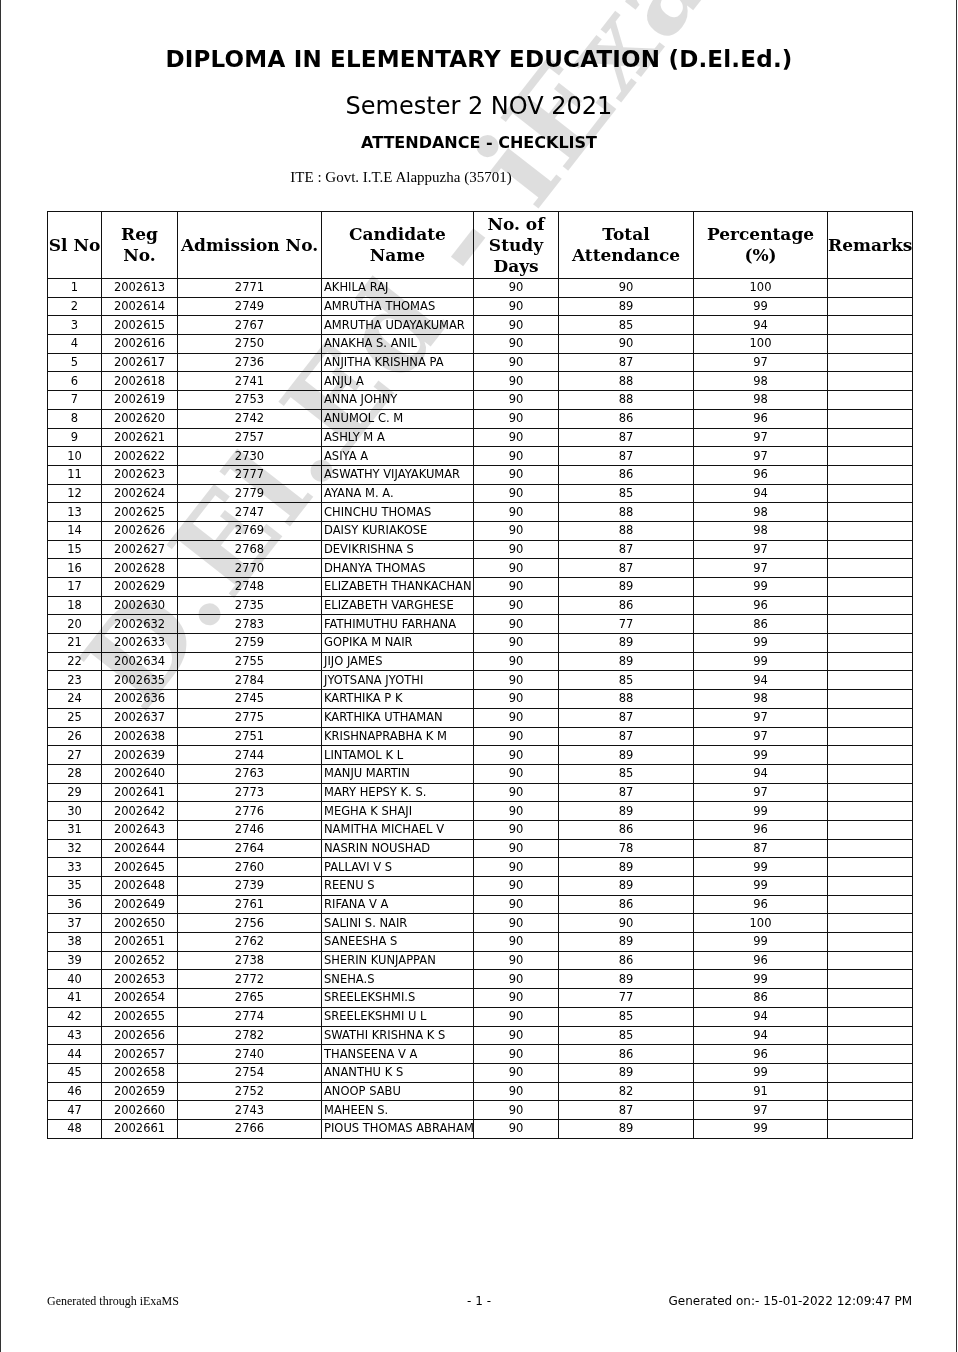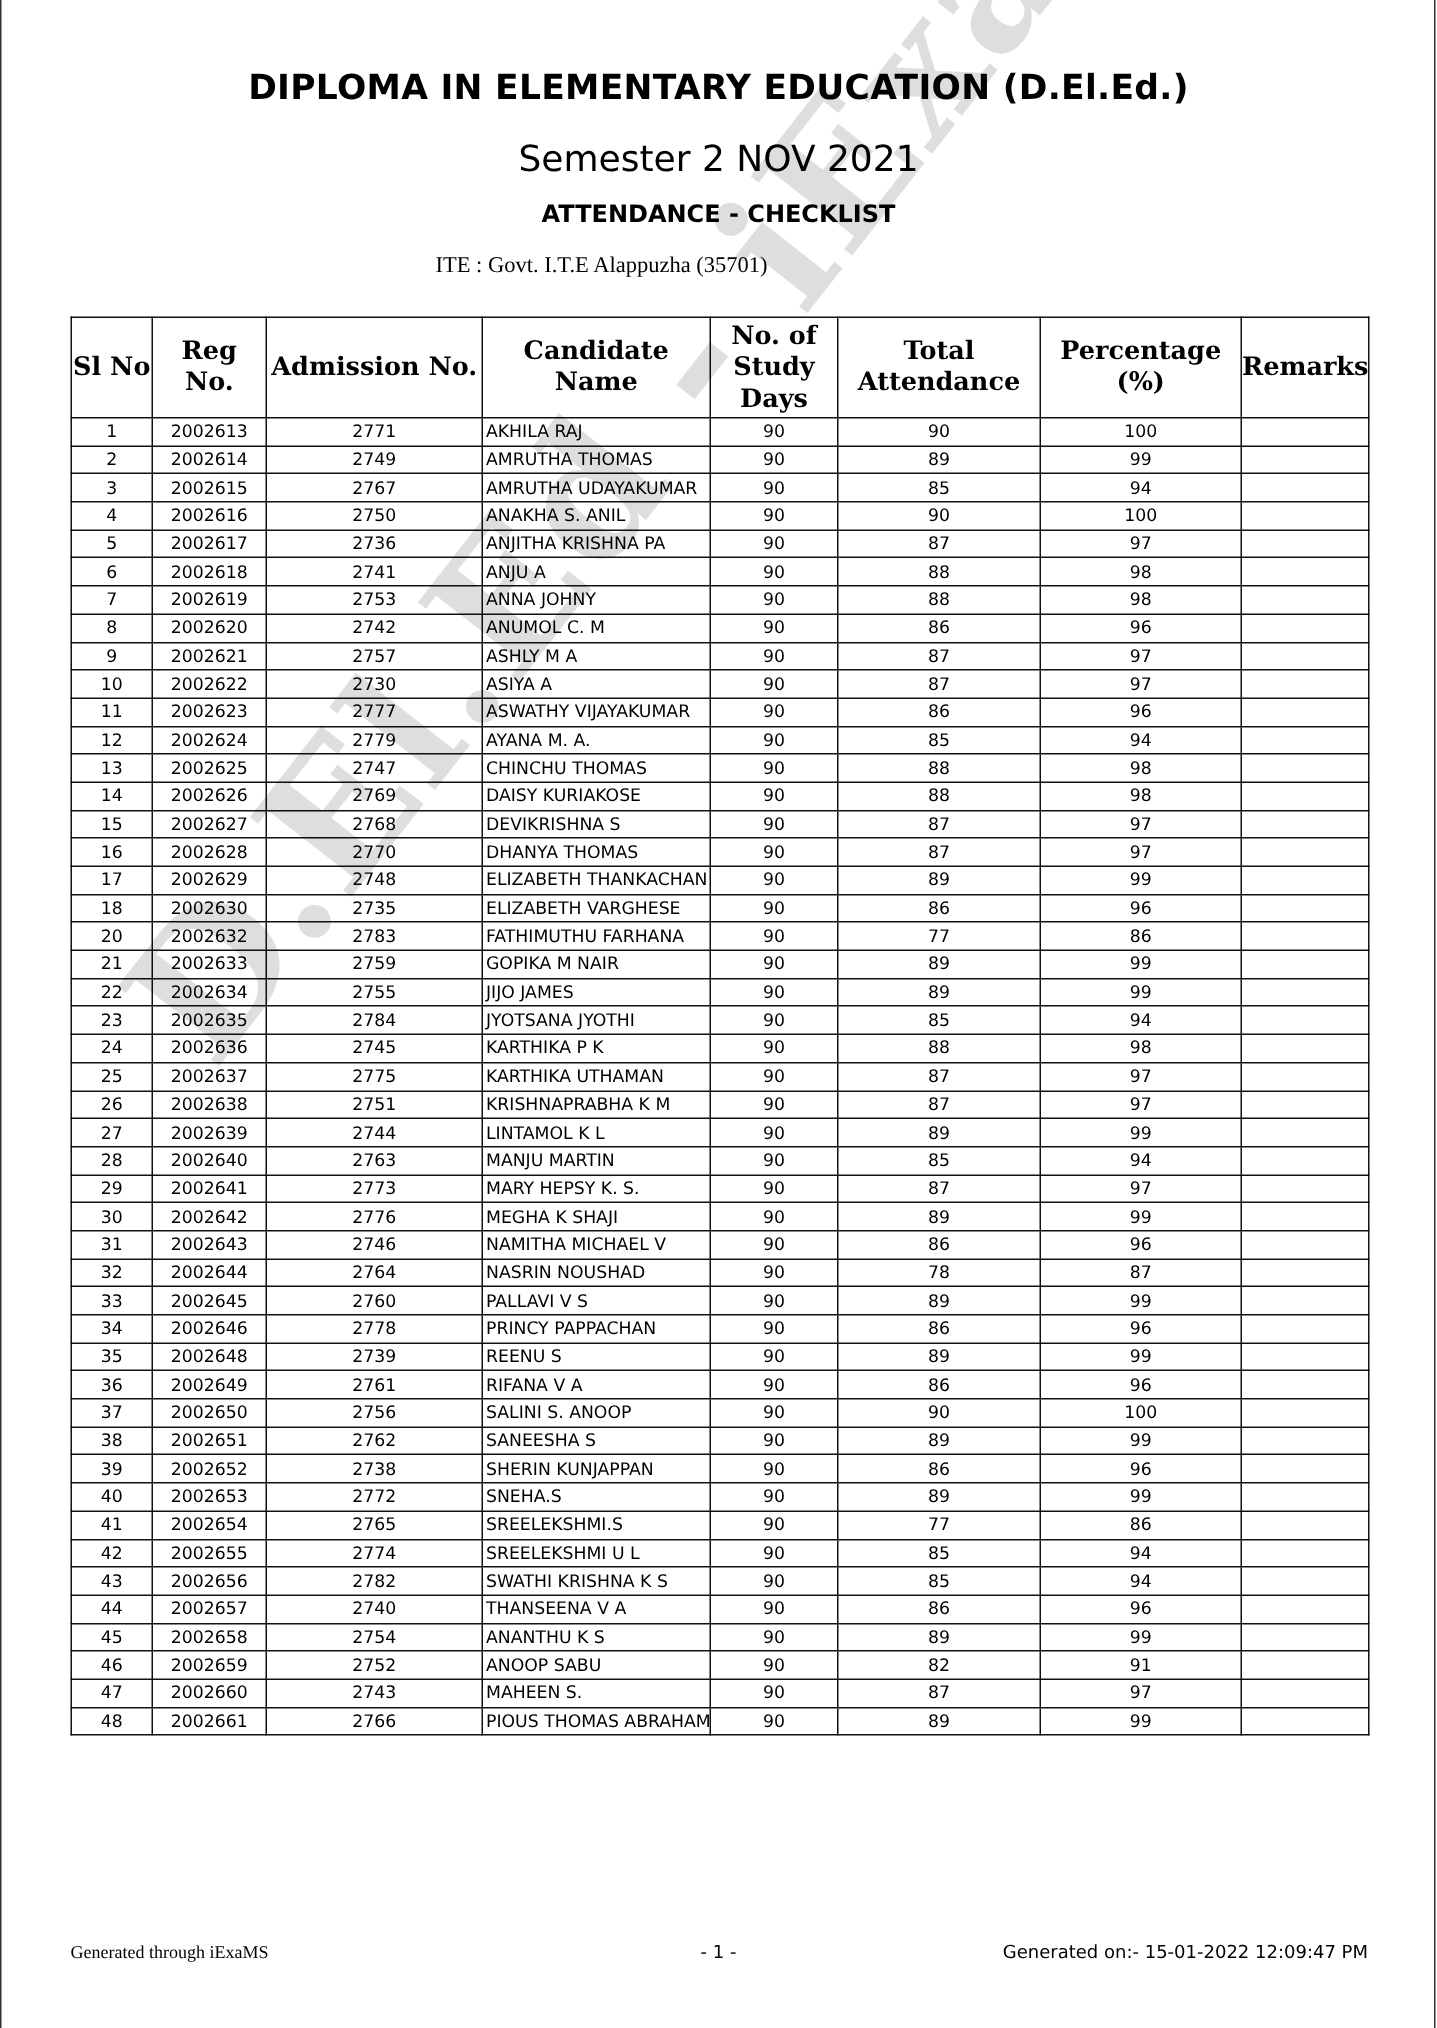--- a/index.html
+++ b/index.html
@@ -370,30 +370,20 @@
         <td>33</td>
         <td>2002645</td>
         <td>2760</td>
         <td class="name">PALLAVI V S</td>
         <td>90</td>
         <td>89</td>
         <td>99</td>
         <td></td>
       </tr>
       <tr>
-        <td>34</td>
-        <td>2002646</td>
-        <td>2778</td>
-        <td class="name">PRINCY PAPPACHAN</td>
-        <td>90</td>
-        <td>86</td>
-        <td>96</td>
-        <td></td>
-      </tr>
-      <tr>
         <td>35</td>
         <td>2002648</td>
         <td>2739</td>
         <td class="name">REENU S</td>
         <td>90</td>
         <td>89</td>
         <td>99</td>
         <td></td>
       </tr>
       <tr>
@@ -403,21 +393,21 @@
         <td class="name">RIFANA V A</td>
         <td>90</td>
         <td>86</td>
         <td>96</td>
         <td></td>
       </tr>
       <tr>
         <td>37</td>
         <td>2002650</td>
         <td>2756</td>
-        <td class="name">SALINI S. ANOOP</td>
+        <td class="name">SALINI S. NAIR</td>
         <td>90</td>
         <td>90</td>
         <td>100</td>
         <td></td>
       </tr>
       <tr>
         <td>38</td>
         <td>2002651</td>
         <td>2762</td>
         <td class="name">SANEESHA S</td>

